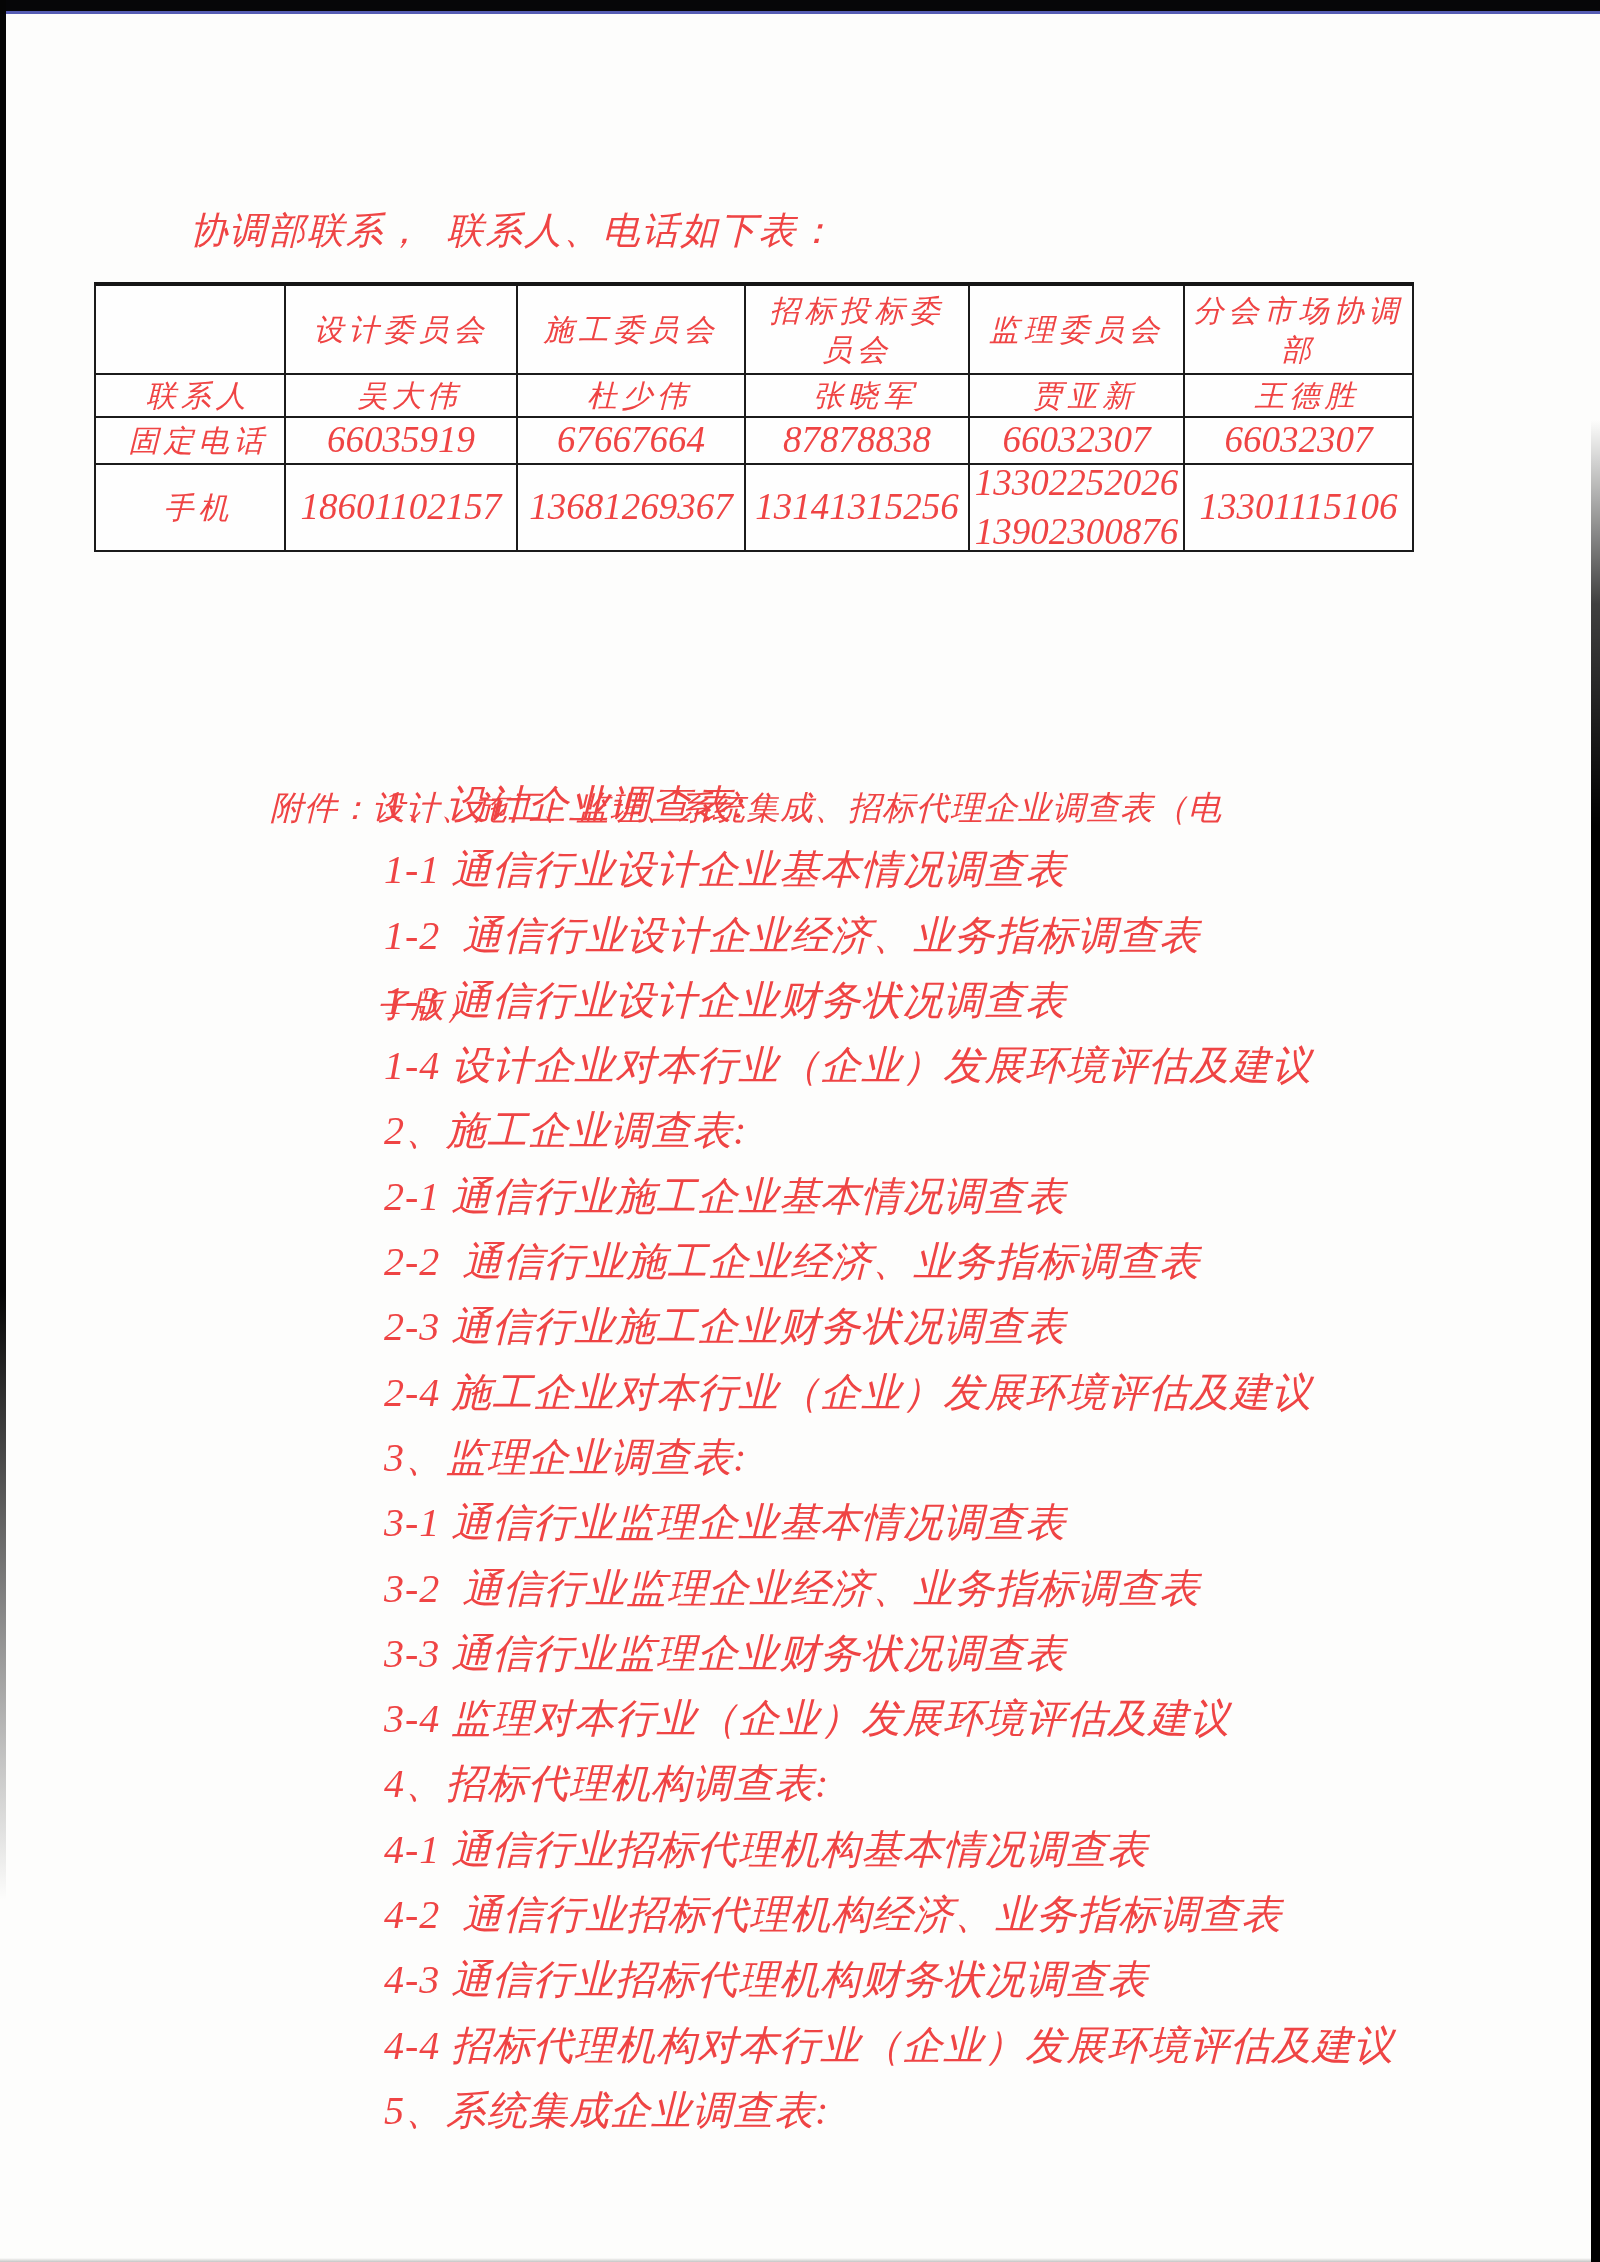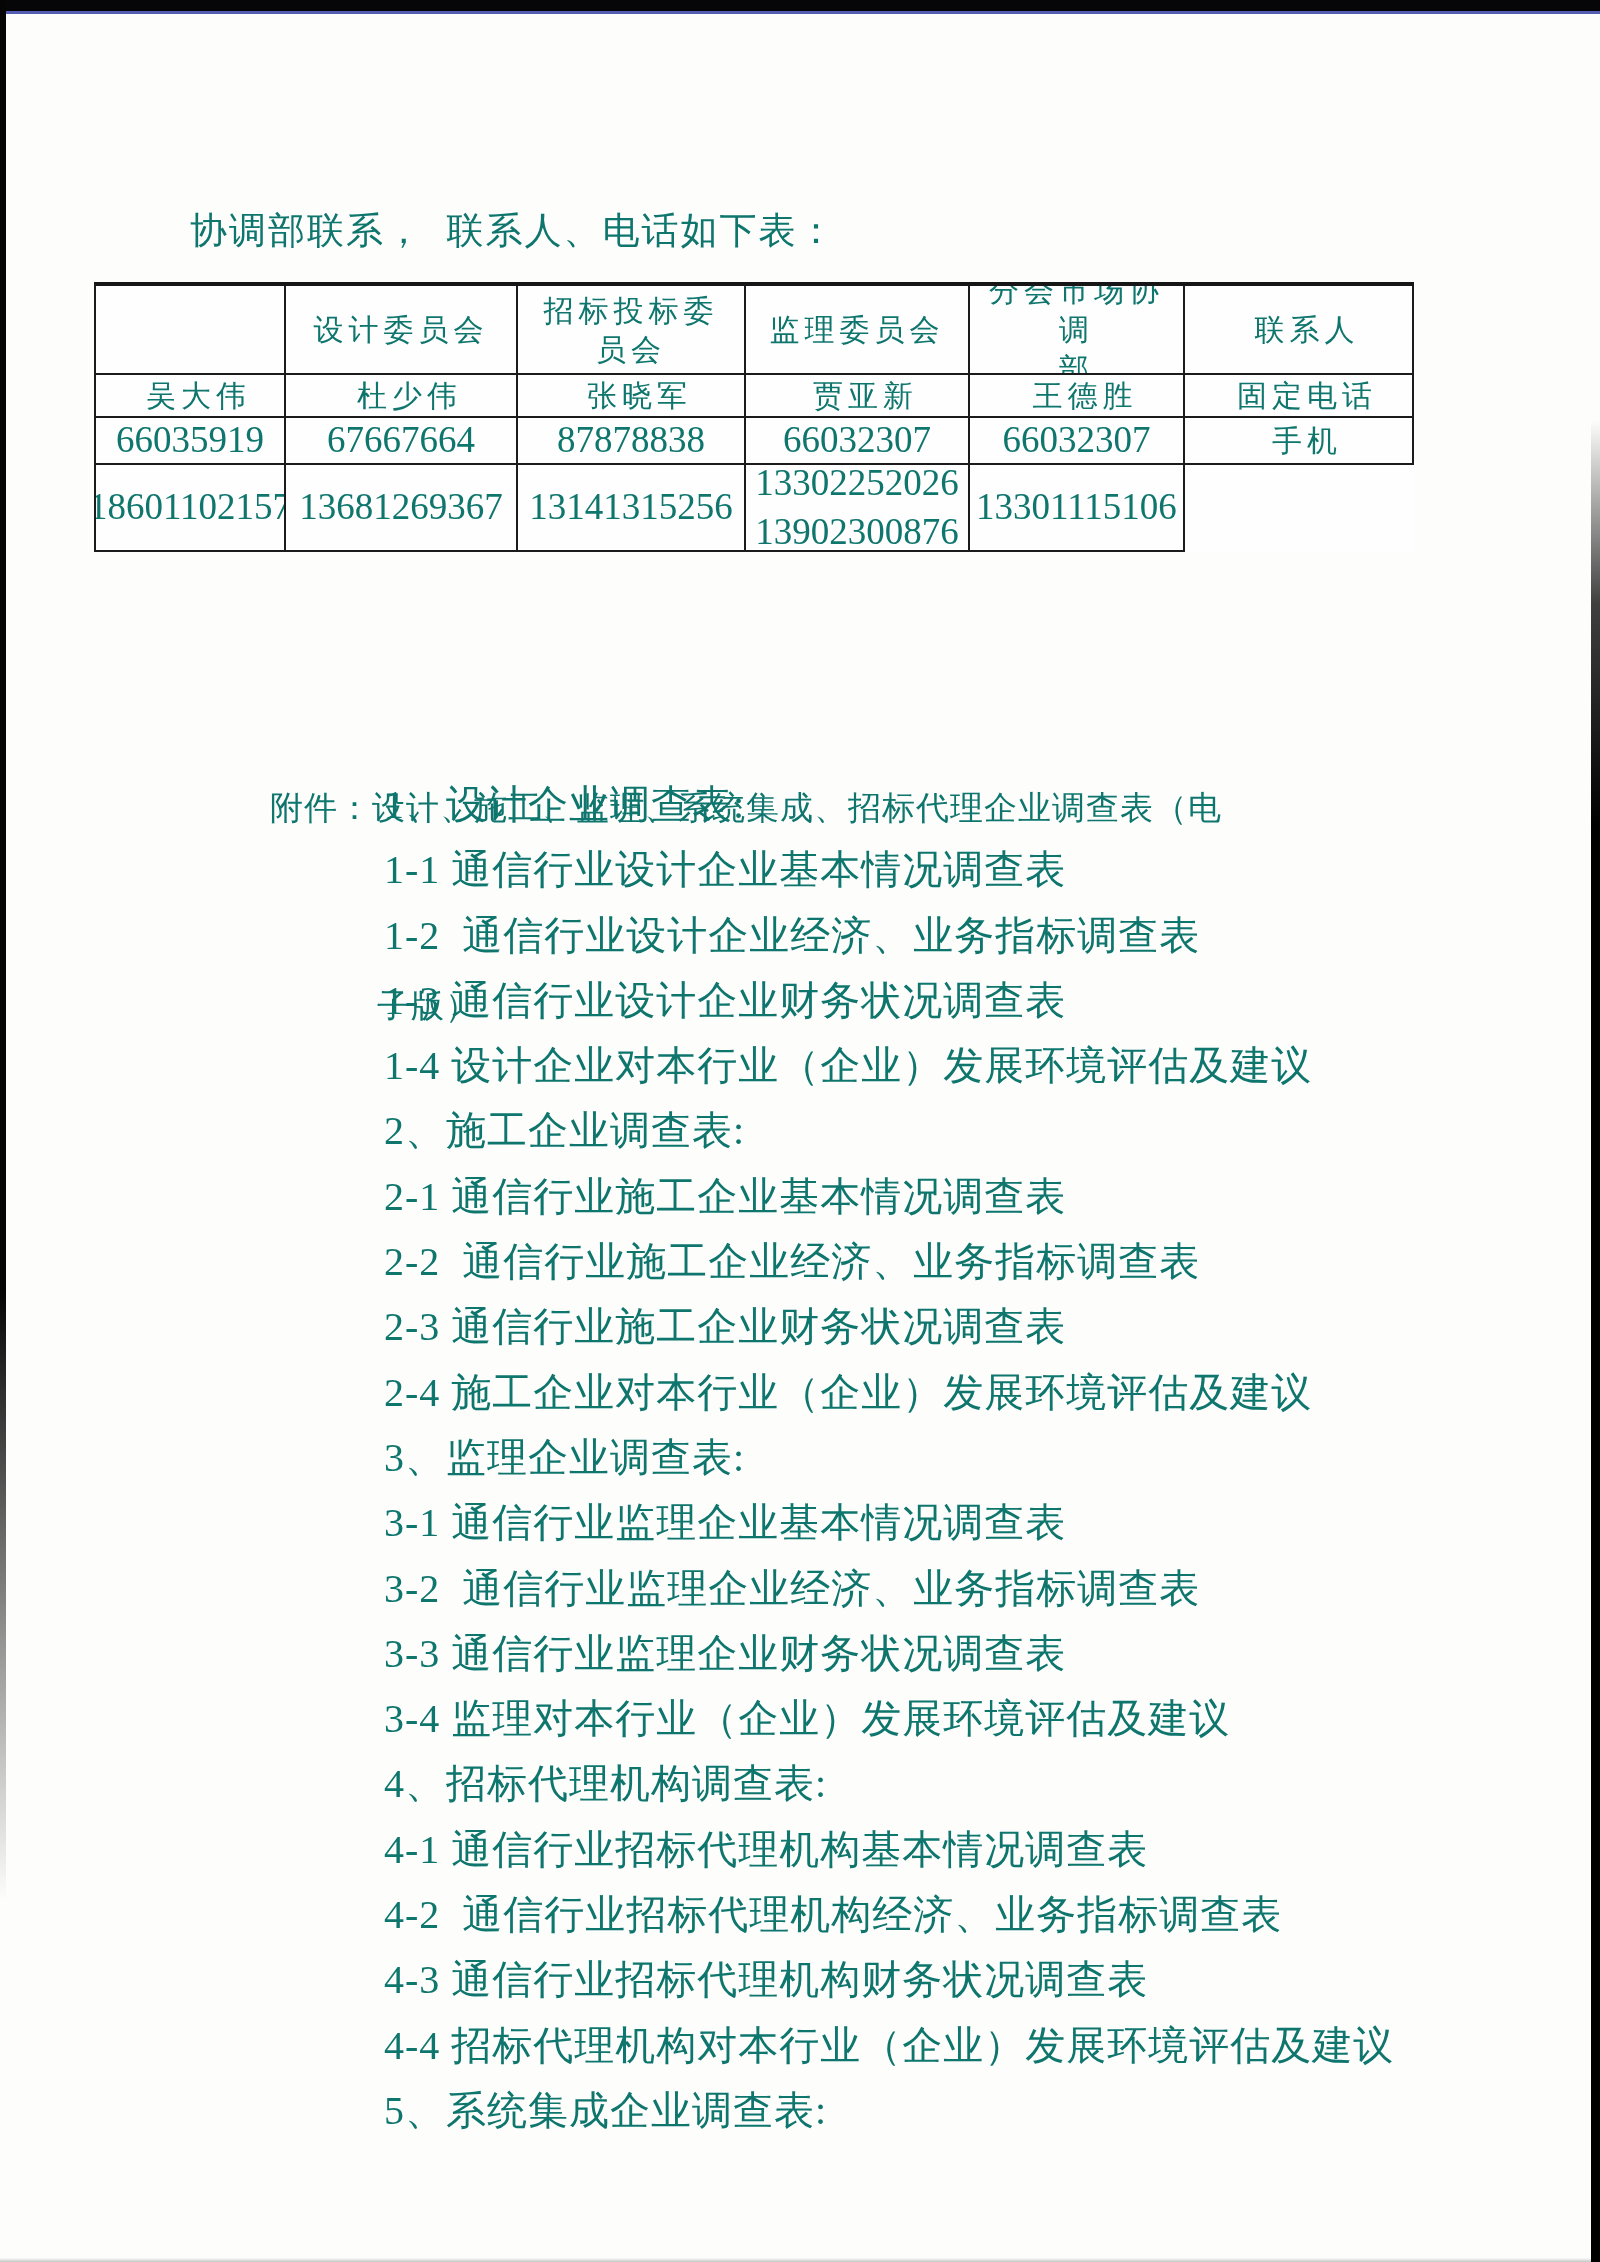--- a/index.html
+++ b/index.html
@@ -3,21 +3,22 @@
 <meta charset="utf-8">
 <style>
   html,body{margin:0;padding:0;background:#e9e9e9;}
   .page{
     position:relative;
     width:1600px;height:2262px;
     margin:0 auto;
     background:#fdfdfc;
     overflow:hidden;
     font-family:"Liberation Serif","DejaVu Serif",serif;
-    color:#0f766e;
+    color:#ef4444;
+    font-style:italic;
   }
   
   .scan-top{position:absolute;left:0;top:0;width:1600px;height:11px;background:#060608;}
   .scan-top-blue{position:absolute;left:0;top:11px;width:1600px;height:3px;background:#2a33a0;opacity:.8;}
   .scan-left{position:absolute;left:0;top:0;width:6px;height:1900px;
     background:linear-gradient(to bottom,#050505 0%,#050505 68%,rgba(5,5,5,0) 100%);}
   .scan-right{position:absolute;right:0;top:420px;width:9px;height:1842px;
     background:linear-gradient(to bottom,rgba(0,0,0,0) 0%,rgba(0,0,0,.75) 10%,#000 22%,#000 100%);}
   .scan-bottom{position:absolute;left:0;bottom:0;width:1600px;height:4px;
     background:linear-gradient(to bottom,rgba(0,0,0,0),rgba(0,0,0,.22));}
@@ -78,20 +79,21 @@
   <div class="scan-top-blue"></div>
   <div class="scan-left"></div>
   <div class="scan-right"></div>
   <div class="scan-bottom"></div>
 
   <div class="intro">协调部联系，  联系人、电话如下表：</div>
 
   <div class="contacts">
       <div class="cell hdr"></div>
       <div class="cell hdr">设计委员会</div>
+      <div class="cell hdr">施工委员会</div>
       <div class="cell hdr">招标投标委
 员会</div>
       <div class="cell hdr">监理委员会</div>
       <div class="cell hdr">分会市场协调
 部</div>
       <div class="cell cjk">联系人</div>
       <div class="cell cjk">吴大伟</div>
       <div class="cell cjk">杜少伟</div>
       <div class="cell cjk">张晓军</div>
       <div class="cell cjk">贾亚新</div>

